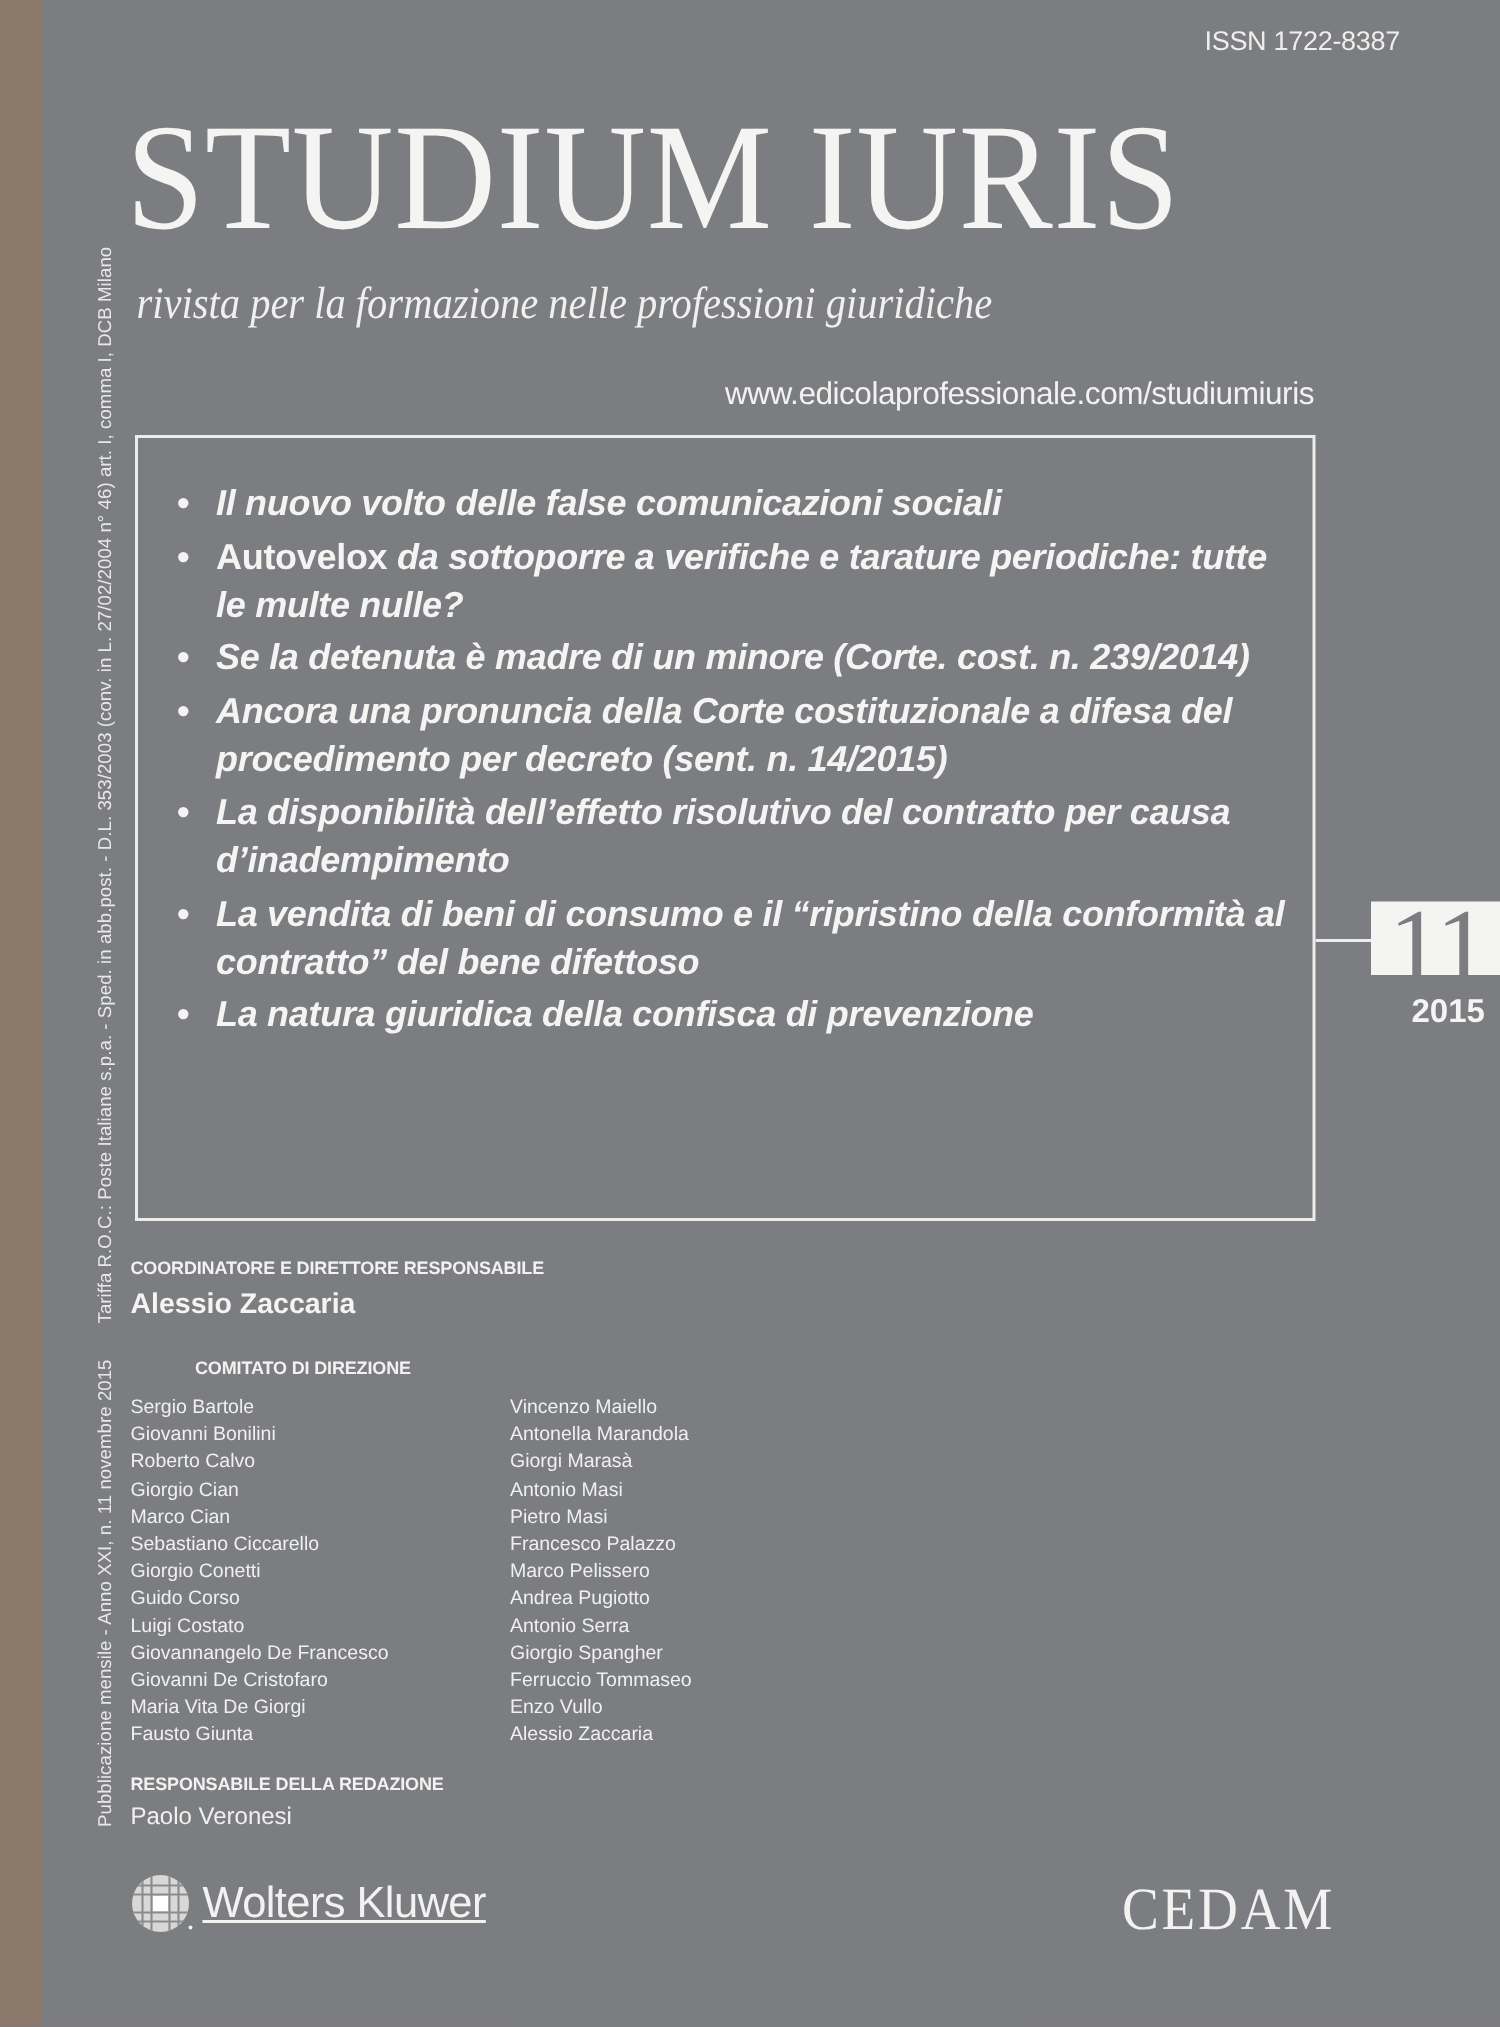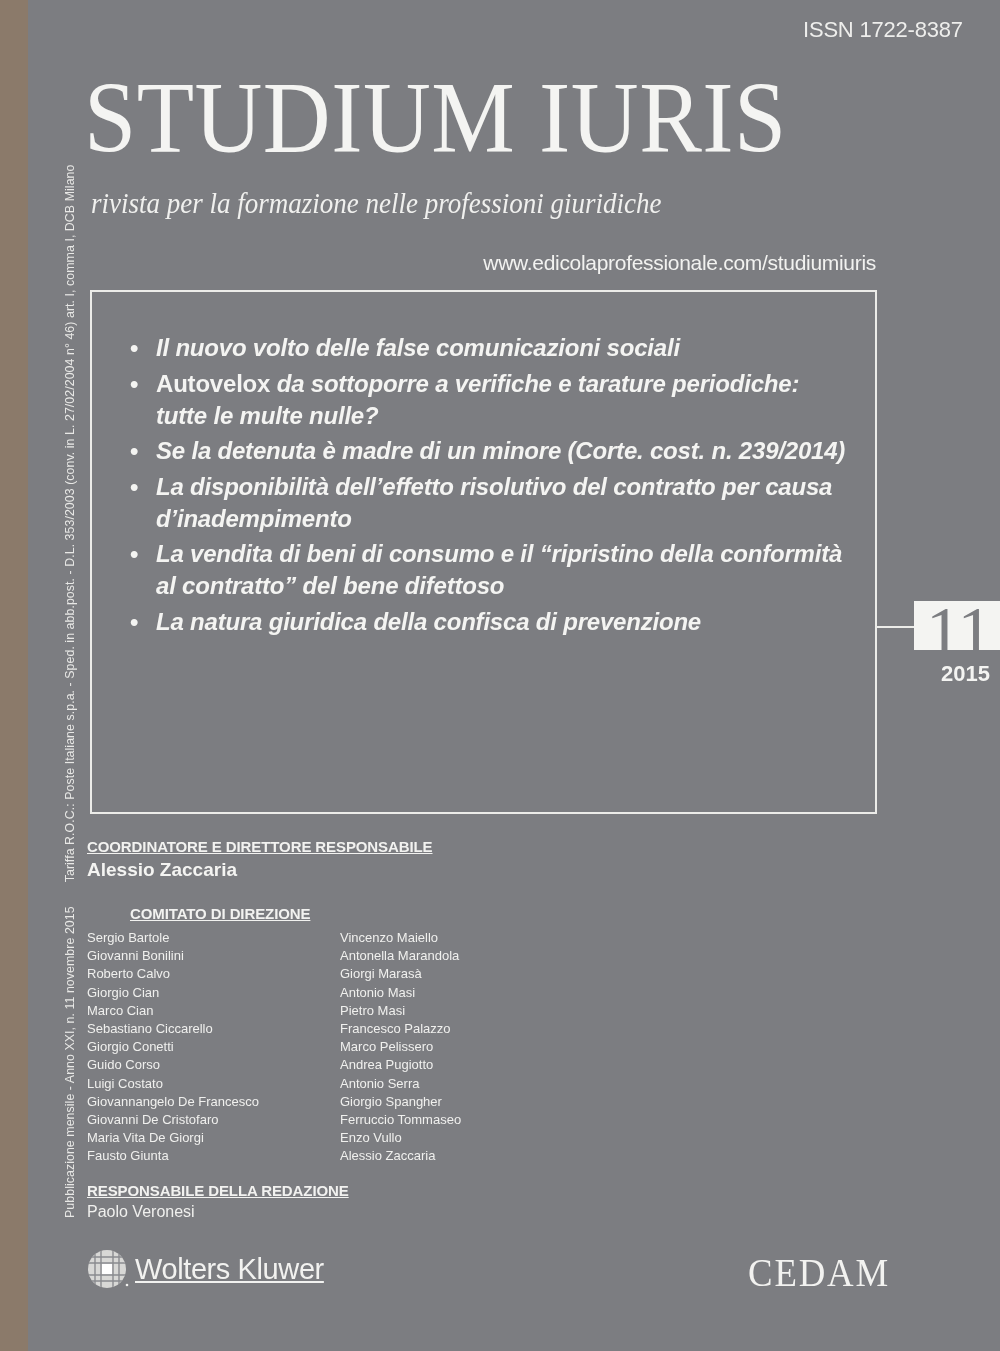--- a/index.html
+++ b/index.html
@@ -14,21 +14,21 @@
     background: #8b7a6a;
   }
   .spine-text {
     position: absolute; left: 63px; top: 1218px;
     transform-origin: 0 0; transform: rotate(-90deg);
     white-space: nowrap; font-size: 12.4px; color: #e8e8e6;
     letter-spacing: 0.05px;
   }
   .spine-text .gap { display: inline-block; width: 24px; }
   .issn {
-    position: absolute; left: 803px; top: 17px; font-size: 22px;
+    position: absolute; left: 803px; top: 17px; font-size: 18px;
     color: #eeeeec; letter-spacing: -0.2px;
   }
   .title {
     position: absolute; left: 84px; top: 68px;
     font-family: "Liberation Serif", serif; font-size: 101px; line-height: 1;
     color: #f4f4f2; letter-spacing: 0.5px; white-space: nowrap;
     transform: scaleX(0.93); transform-origin: 0 0;
   }
   .subtitle {
     position: absolute; left: 91px; top: 186px;
@@ -38,21 +38,21 @@
   }
   .url {
     position: absolute; right: 124px; top: 251px; font-size: 21px;
     color: #f2f2f0; white-space: nowrap; letter-spacing: -0.3px;
   }
   .contents-box {
     position: absolute; left: 90px; top: 290px; width: 787px; height: 524px;
     border: 2px solid #ecece9; box-sizing: border-box;
   }
   .contents-list {
-    list-style: none; margin: 16px; padding: 0;
+    list-style: none; margin: 4px; padding: 0;
     position: absolute; left: 22px; top: 24px; right: 10px;
   }
   .contents-list li {
     position: relative; padding-left: 26px;
     font-size: 24px; line-height: 32px; font-weight: bold; font-style: italic;
     color: #f4f4f2; margin-bottom: 3.5px;
     letter-spacing: -0.2px;
   }
   .contents-list li .upright { font-style: normal; }
   .contents-list li::before {
@@ -69,22 +69,22 @@
   .issue-number {
     position: absolute; left: 12px; top: -4px;
     font-family: "Liberation Serif", serif; font-size: 70px; line-height: 1;
     color: #7c7d81; letter-spacing: -1px;
   }
   .issue-year {
     position: absolute; left: 941px; top: 661px; font-size: 22px;
     font-weight: bold; color: #f4f4f2;
   }
   .section-heading {
-    position: absolute; left: 87px; font-size: 15px; font-weight: bold;
-    color: #f2f2f0; white-space: nowrap; letter-spacing: -0.1px; text-decoration: underline;
+    position: absolute; left: 87px; font-size: 12px; font-weight: bold;
+    color: #f2f2f0; white-space: nowrap; letter-spacing: -0.1px;
   }
   .director-name {
     position: absolute; left: 87px; top: 859px; font-size: 19px;
     font-weight: bold; color: #f4f4f2;
   }
   .names-col {
     position: absolute; top: 929px; list-style: none; margin: 0; padding: 0;
   }
   .names-col li {
     font-size: 13px; line-height: 18.2px; color: #f0f0ee; white-space: nowrap;
@@ -116,20 +116,21 @@
 <div class="issn">ISSN 1722-8387</div>
 <div class="title">STUDIUM IURIS</div>
 <div class="subtitle">rivista per la formazione nelle professioni giuridiche</div>
 <div class="url">www.edicolaprofessionale.com/studiumiuris</div>
 
 <div class="contents-box">
   <ul class="contents-list">
     <li><span>Il nuovo volto delle false comunicazioni sociali</span></li>
     <li><span class="upright">Autovelox</span><span> da sottoporre a verifiche e tarature periodiche: tutte le multe nulle?</span></li>
     <li><span>Se la detenuta è madre di un minore (Corte. cost. n. 239/2014)</span></li>
+    <li><span>Ancora una pronuncia della Corte costituzionale a difesa del procedimento per decreto (sent. n. 14/2015)</span></li>
     <li><span>La disponibilità dell’effetto risolutivo del contratto per causa d’inadempimento</span></li>
     <li><span>La vendita di beni di consumo e il “ripristino della conformità al contratto” del bene difettoso</span></li>
     <li><span>La natura giuridica della confisca di prevenzione</span></li>
   </ul>
 </div>
 
 <div class="connector"></div>
 <div class="issue-box">
   <span class="issue-number">11</span>
 </div>

